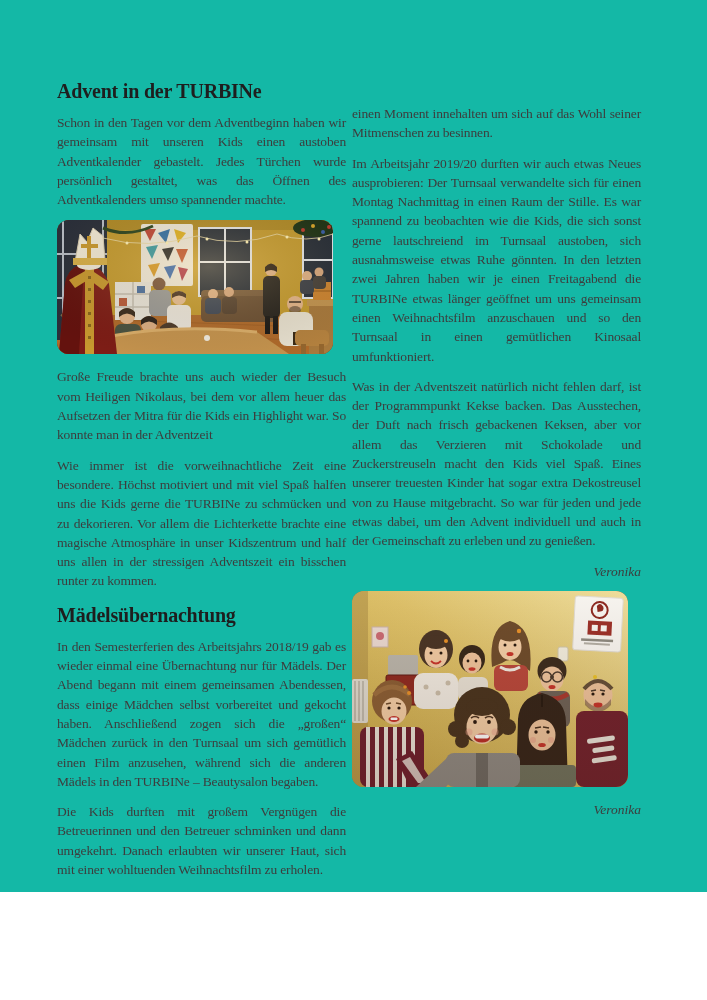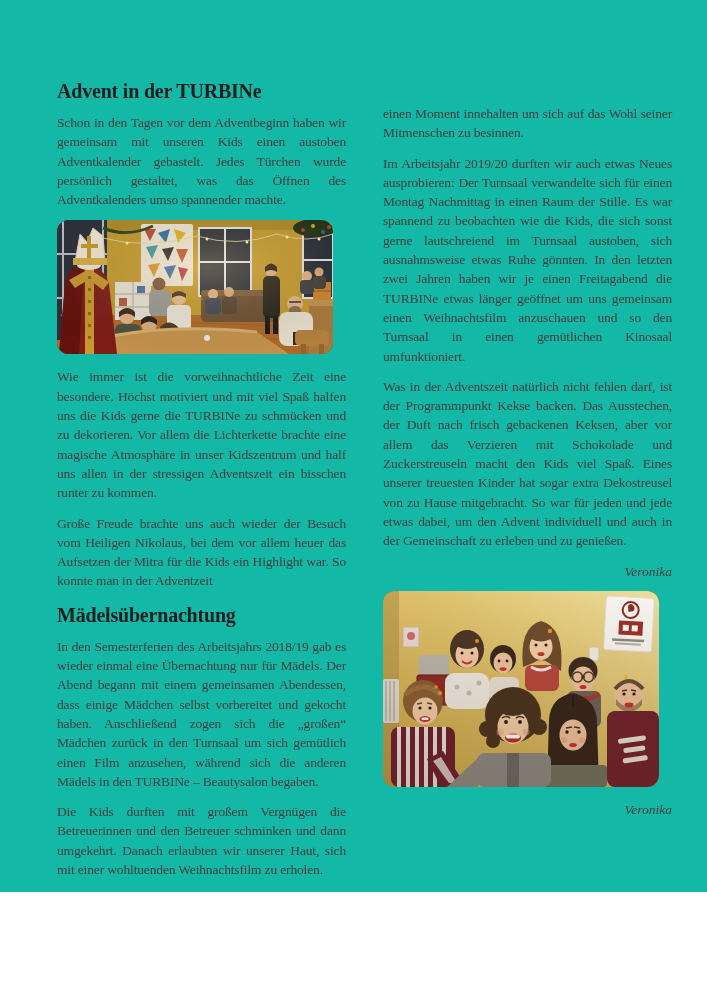--- a/index.html
+++ b/index.html
@@ -2,21 +2,21 @@
 <html lang="de"><head>
 <meta charset="utf-8">
 <style>
   html,body { margin:0; padding:0; background:#ffffff; }
   .page {
     position:relative; width:707px; height:892px; background:#14b8a6;
     font-family:Liberation Serif, serif; overflow:hidden;
   }
   .col { position:absolute; top:78px; width:289px; }
   .col-left  { left:57px; }
-  .col-right { left:383px; }
+  .col-right { left:352px; }
   .col-top-spacer { height:26px; }
   h1.section-title {
     font-size:20px; line-height:26px; font-weight:700; color:#1e1e1e;
     margin:0 0 9px 0; letter-spacing:-0.2px;
   }
   h1.section-title.second { margin-top:1px; }
   p.body {
     font-size:13.5px; line-height:19.3px; letter-spacing:-0.15px;
     color:#3d3d3d; text-align:justify; margin:0 0 11px 0;
     hyphens:auto; -webkit-hyphens:auto;
@@ -206,22 +206,22 @@
           <ellipse cx="32" cy="45" rx="12" ry="5" fill="#efe8d8"></ellipse>
           <polygon points="18,42 23,14 30,22 36,8 46,16 48,40" fill="#f2ead6" stroke="#d9cdb2" stroke-width="1"></polygon>
           <rect x="30" y="16" width="4" height="22" fill="#c9992f"></rect>
           <rect x="24" y="24" width="17" height="4" fill="#c9992f"></rect>
           <rect x="16" y="38" width="34" height="7" fill="#d8b04a"></rect>
         </g>
         <rect width="276" height="134" fill="url(#p1glow)"></rect>
       </svg>
     </figure>
 
+    <p class="body">Große Freude brachte uns auch wieder der Besuch vom Heiligen Nikolaus, bei dem vor allem heuer das Aufsetzen der Mitra für die Kids ein Highlight war. So konnte man in der Adventzeit</p>
     <p class="body">Wie immer ist die vorweihnachtliche Zeit eine besondere. Höchst motiviert und mit viel Spaß halfen uns die Kids gerne die TURBINe zu schmücken und zu dekorieren. Vor allem die Lichterkette brachte eine magische Atmosphäre in unser Kidszentrum und half uns allen in der stressigen Adventszeit ein bisschen runter zu kommen.</p>
-    <p class="body">Große Freude brachte uns auch wieder der Besuch vom Heiligen Nikolaus, bei dem vor allem heuer das Aufsetzen der Mitra für die Kids ein Highlight war. So konnte man in der Adventzeit</p>
 
     <h1 class="section-title second">Mädelsübernachtung</h1>
     <p class="body">In den Semesterferien des Arbeitsjahrs 2018/19 gab es wieder einmal eine Übernachtung nur für Mädels. Der Abend begann mit einem gemeinsamen Abendessen, dass einige Mädchen selbst vorbereitet und gekocht haben. Anschließend zogen sich die „großen“ Mädchen zurück in den Turnsaal um sich gemütlich einen Film anzusehen, während sich die anderen Mädels in den TURBINe – Beautysalon begaben.</p>
     <p class="body">Die Kids durften mit großem Vergnügen die Betreuerinnen und den Betreuer schminken und dann umgekehrt. Danach erlaubten wir unserer Haut, sich mit einer wohltuenden Weihnachtsfilm zu erholen.</p>
   </div>
 
   <div class="col col-right">
     <div class="col-top-spacer"></div>
     <p class="body">einen Moment innehalten um sich auf das Wohl seiner Mitmenschen zu besinnen.</p>
     <p class="body">Im Arbeitsjahr 2019/20 durften wir auch etwas Neues ausprobieren: Der Turnsaal verwandelte sich für einen Montag Nachmittag in einen Raum der Stille. Es war spannend zu beobachten wie die Kids, die sich sonst gerne lautschreiend im Turnsaal austoben, sich ausnahmsweise etwas Ruhe gönnten. In den letzten zwei Jahren haben wir je einen Freitagabend die TURBINe etwas länger geöffnet um uns gemeinsam einen Weihnachtsfilm anzuschauen und so den Turnsaal in einen gemütlichen Kinosaal umfunktioniert.</p>

